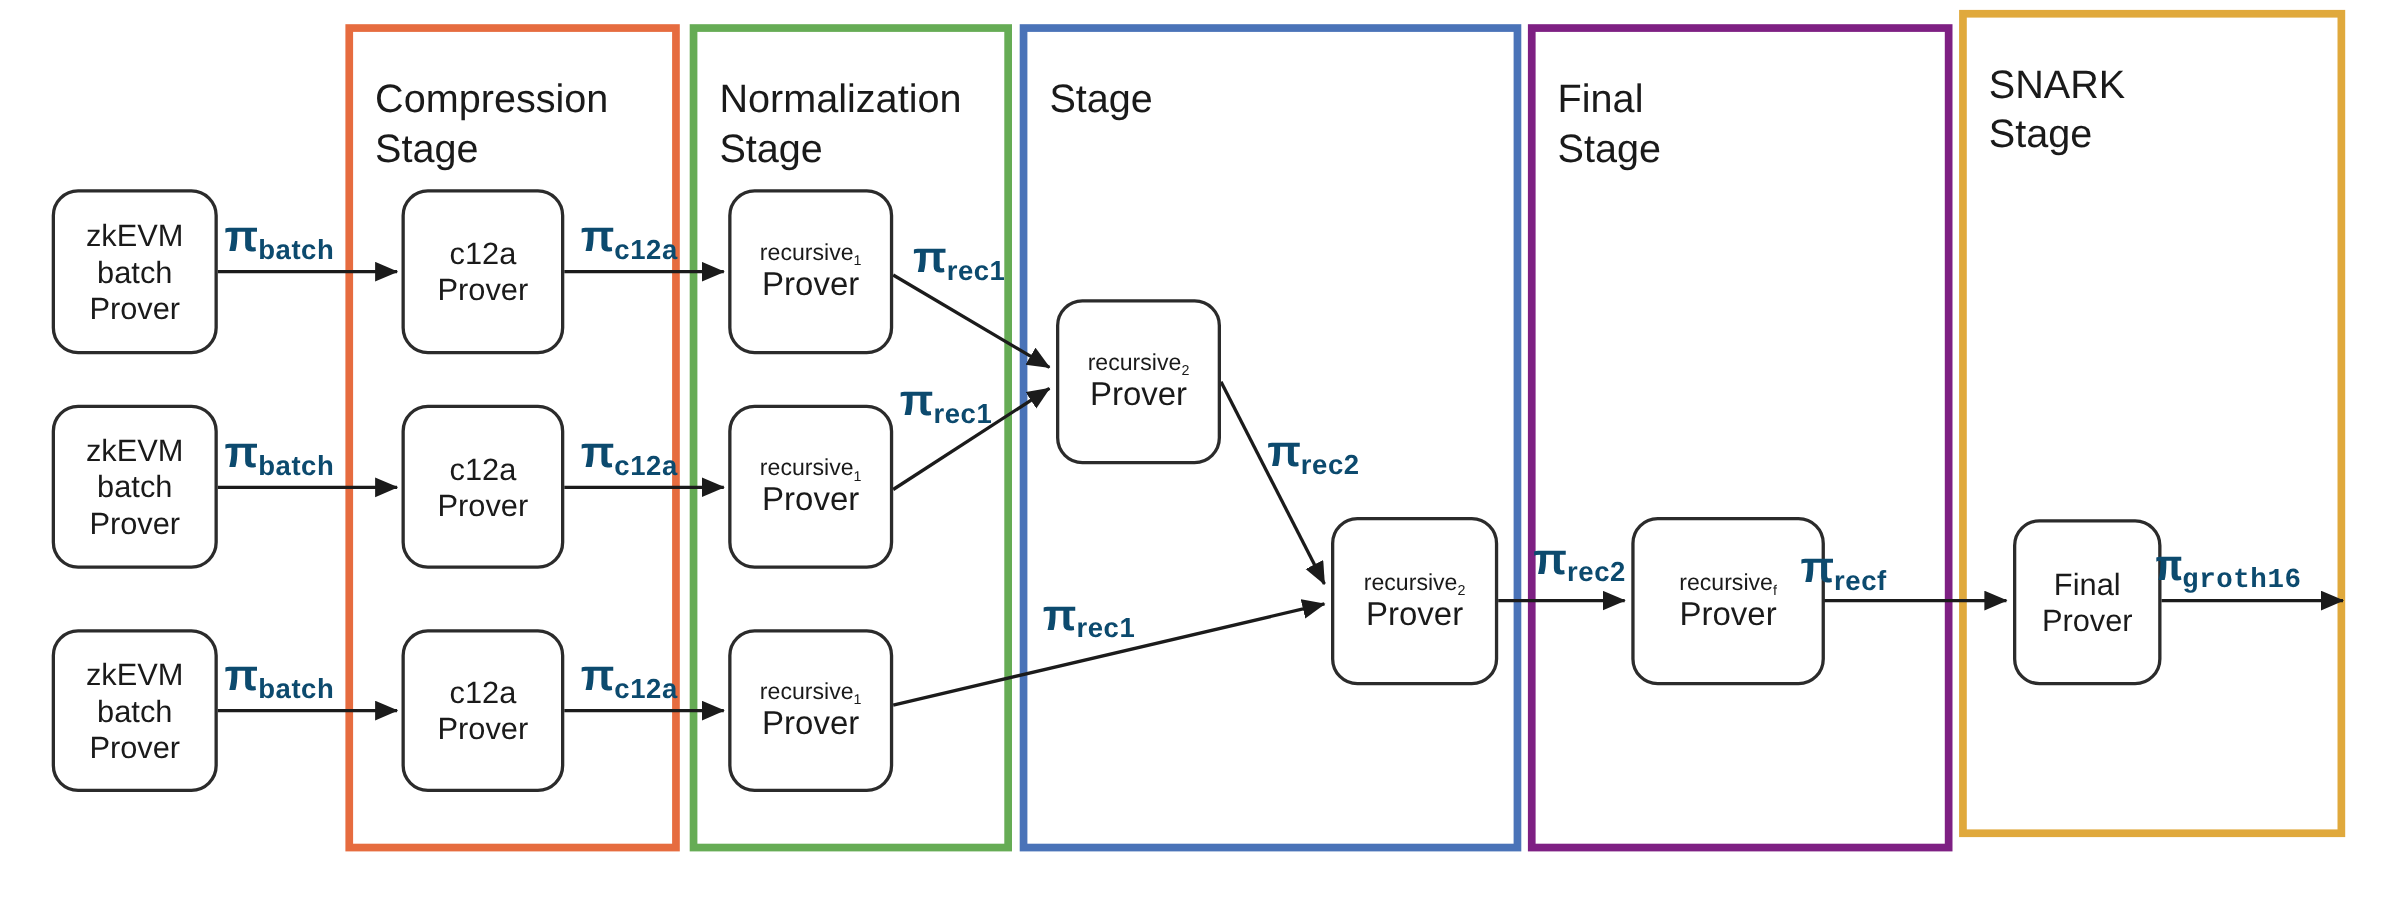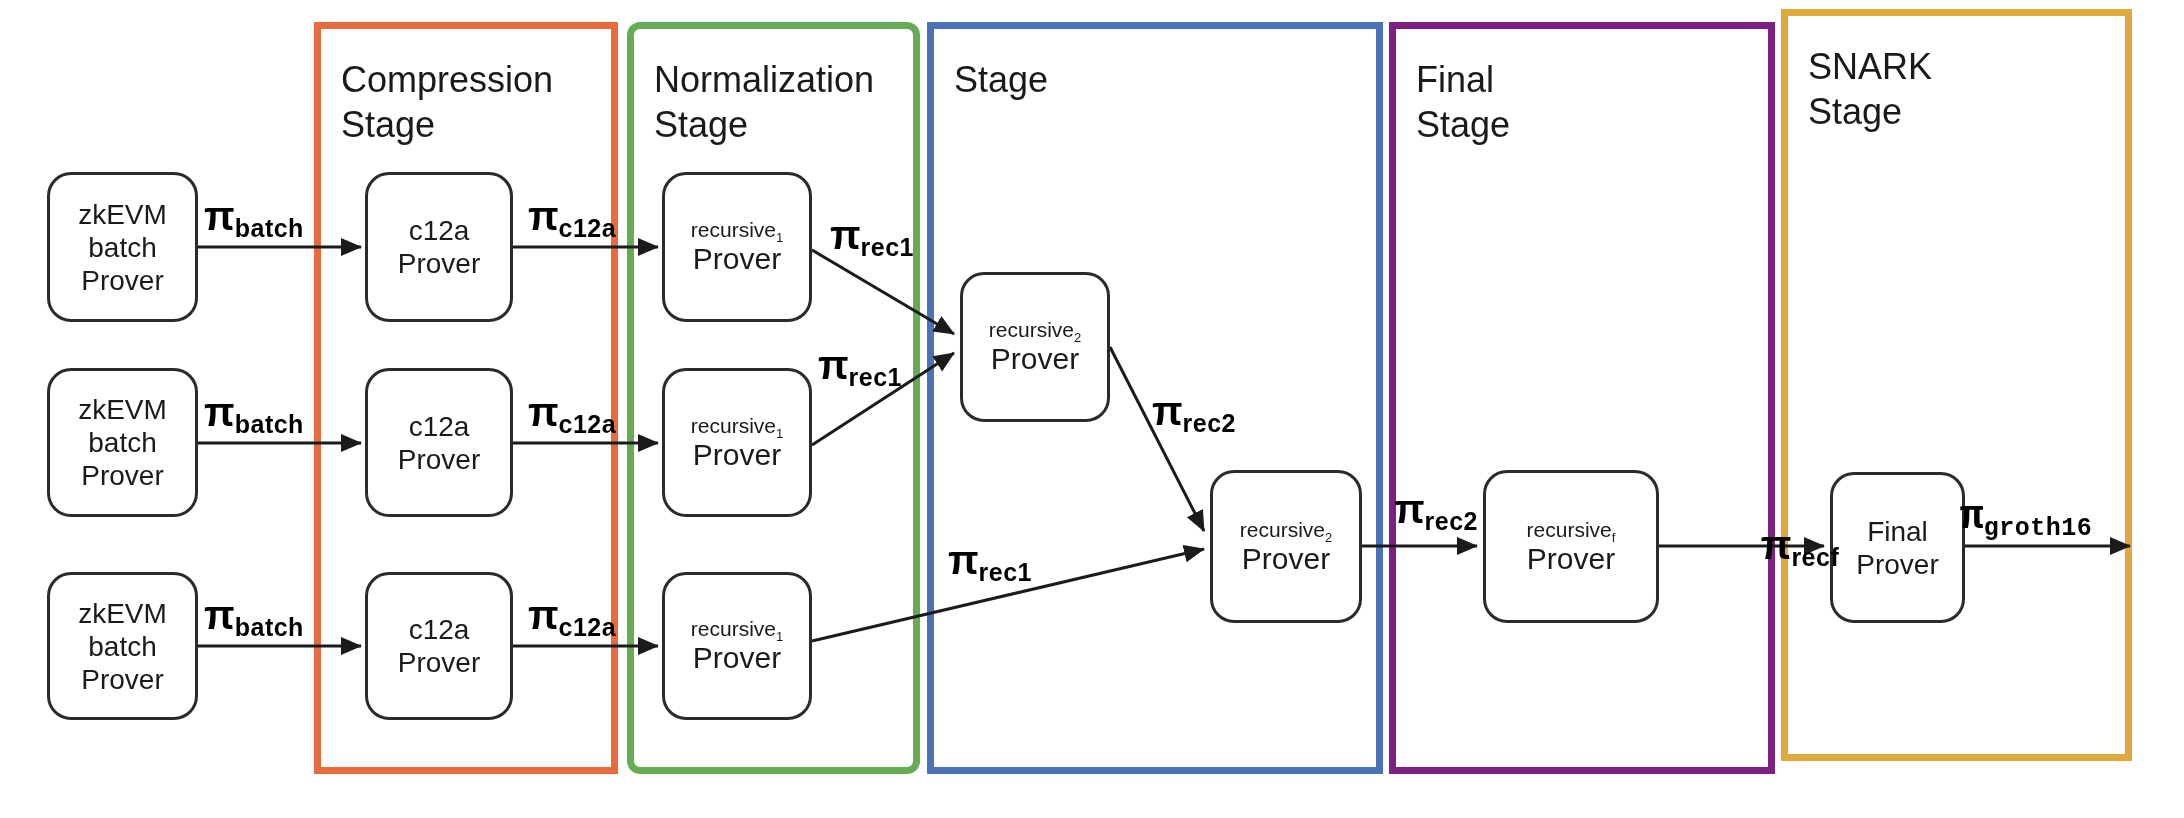--- a/index.html
+++ b/index.html
@@ -3,51 +3,51 @@
 <meta charset="utf-8">
 <style>
   html,body{margin:0;padding:0;background:#ffffff;}
   #canvas{
     position:relative;width:2184px;height:818px;background:#ffffff;overflow:hidden;
     font-family:"Liberation Sans","DejaVu Sans",sans-serif;color:#1b1b1b;
   }
   .stage{
     position:absolute;box-sizing:border-box;border:7px solid #888;background:transparent;
   }
-  .stage-title{margin:28px 0 0 20px;font-size:36px;line-height:45px;font-weight:400;color:#1a1a1a;}
+  .stage-title{margin:38px 0 0 20px;font-size:36px;line-height:45px;font-weight:400;color:#1a1a1a;}
   svg.wires{position:absolute;left:0;top:0;width:2184px;height:818px;}
   .node{
     position:absolute;box-sizing:border-box;background:#ffffff;border:3px solid #2b2b2b;
     border-radius:24px;display:flex;flex-direction:column;align-items:center;justify-content:center;
     text-align:center;
   }
   .nl{color:#1a1a1a;}
   .nl.std{font-size:28px;line-height:33px;}
   .nl.small{font-size:21px;line-height:24px;}
   .nl.small sub{font-size:13px;line-height:0;}
   .nl.big{font-size:30px;line-height:34px;}
   .pi{
-    position:absolute;transform:translate(-50%,-50%);white-space:nowrap;color:#000000;
+    position:absolute;transform:translate(-50%,-50%);white-space:nowrap;color:#0c4a6e;
   }
   .pi-sym{font-size:40px;font-weight:700;line-height:40px;}
   .pi-sub{font-size:25px;font-weight:700;vertical-align:-7px;letter-spacing:0.5px;}
 </style>
 </head>
 <body>
 
 <div id="canvas">
 
   <div class="stage" style="left: 314px; top: 22px; width: 304px; height: 752px; border-color: rgb(230, 108, 63);">
     <div class="stage-title">
       <div>Compression</div>
       <div>Stage</div>
     </div>
   </div>
 
-  <div class="stage" style="left: 627px; top: 22px; width: 293px; height: 752px; border-color: rgb(102, 172, 85); border-radius: 13px;">
+  <div class="stage" style="left: 627px; top: 22px; width: 293px; height: 752px; border-color: rgb(102, 172, 85);">
     <div class="stage-title">
       <div>Normalization</div>
       <div>Stage</div>
     </div>
   </div>
 
   <div class="stage" style="left: 927px; top: 22px; width: 456px; height: 752px; border-color: rgb(74, 115, 184);">
     <div class="stage-title">
       <div>Stage</div>
     </div>
@@ -181,20 +181,20 @@
     <span class="pi-sym">π</span><span class="pi-sub">rec1</span>
   </div>
 
   <div class="pi" style="left:1194px;top:414px;">
     <span class="pi-sym">π</span><span class="pi-sub">rec2</span>
   </div>
   <div class="pi" style="left:1436px;top:512px;">
     <span class="pi-sym">π</span><span class="pi-sub">rec2</span>
   </div>
 
-  <div class="pi" style="left:1800px;top:520px;margin-top:28px;">
+  <div class="pi" style="left:1676px;top:520px;">
     <span class="pi-sym">π</span><span class="pi-sub">recf</span>
   </div>
   <div class="pi" style="left:2026px;top:520px;font-family:Liberation Mono, monospace;">
     <span class="pi-sym">π</span><span class="pi-sub">groth16</span>
   </div>
 
 </div>
 
 </body></html>

